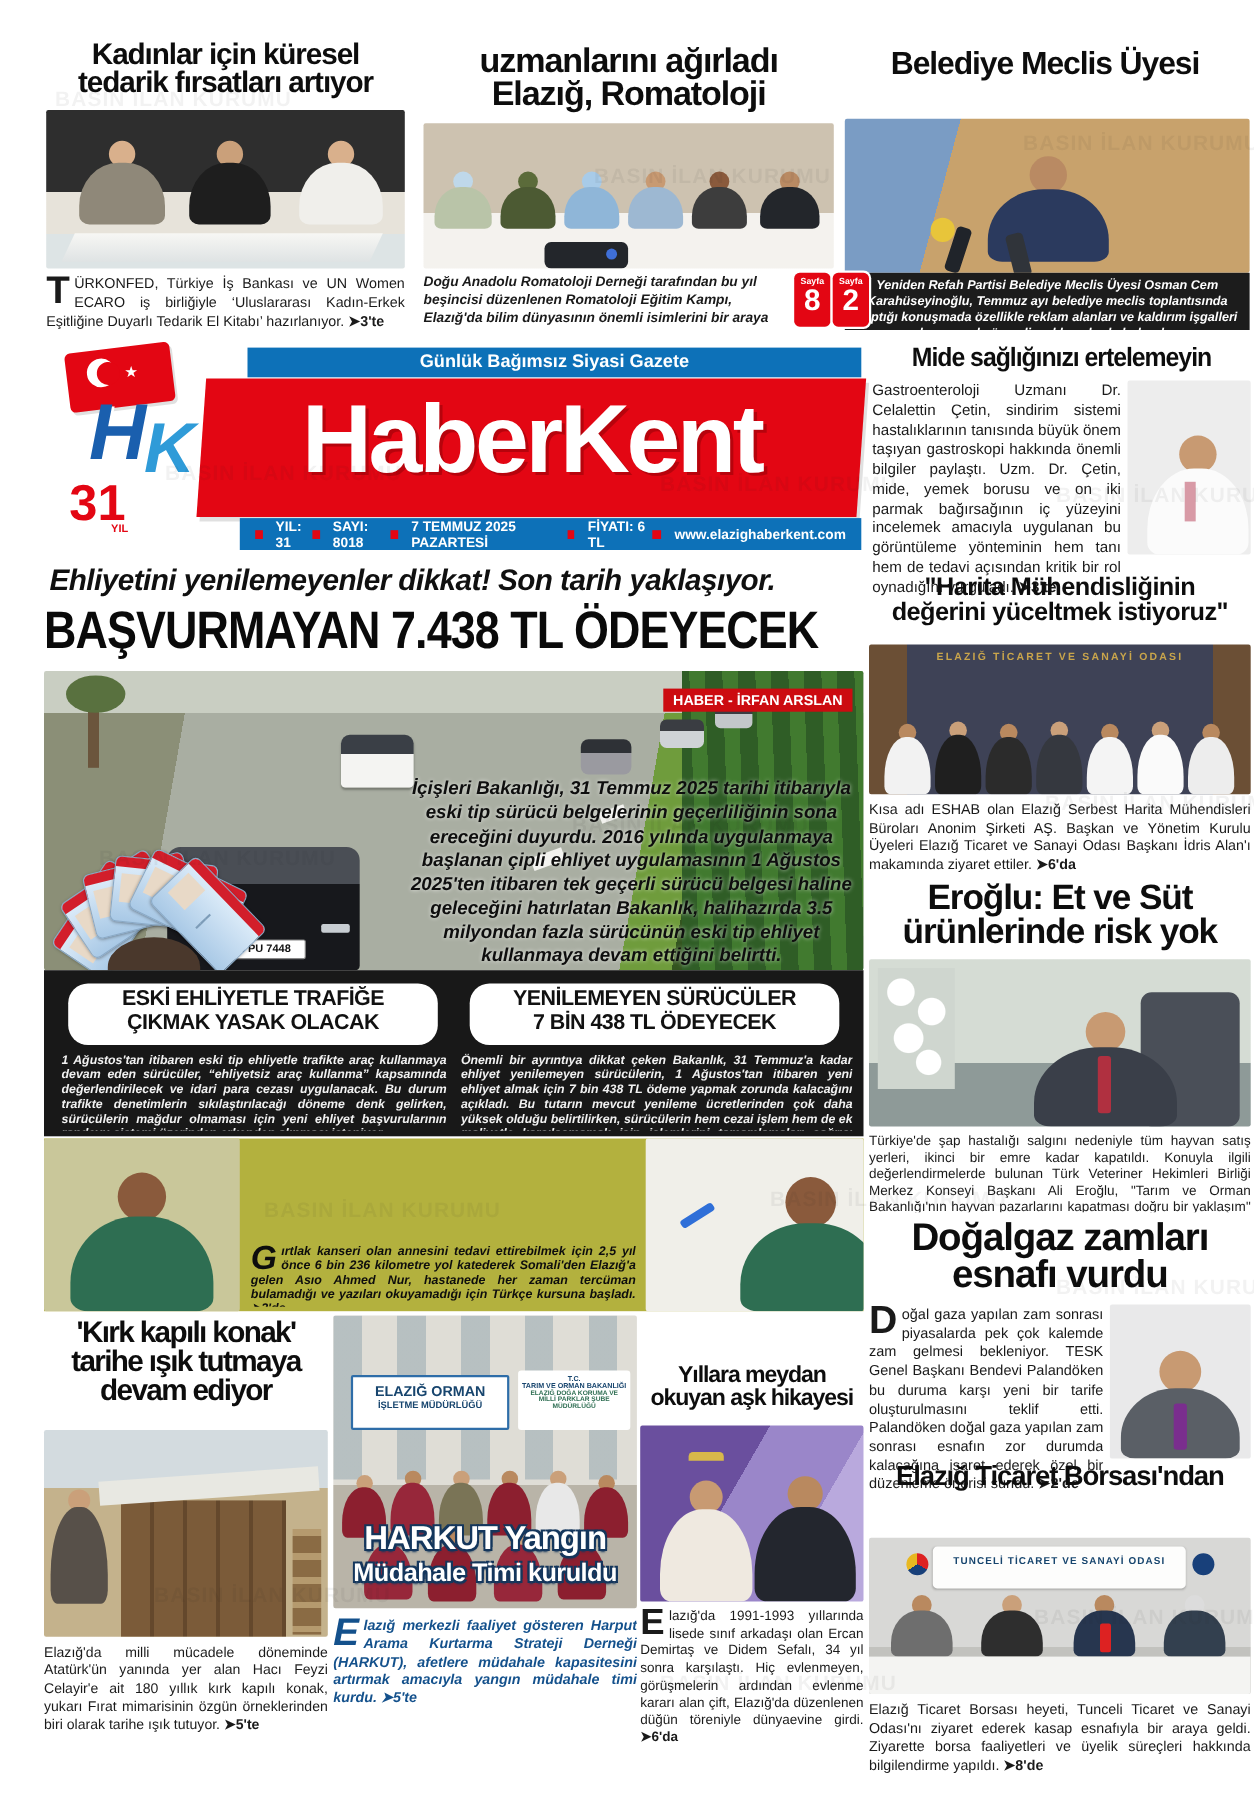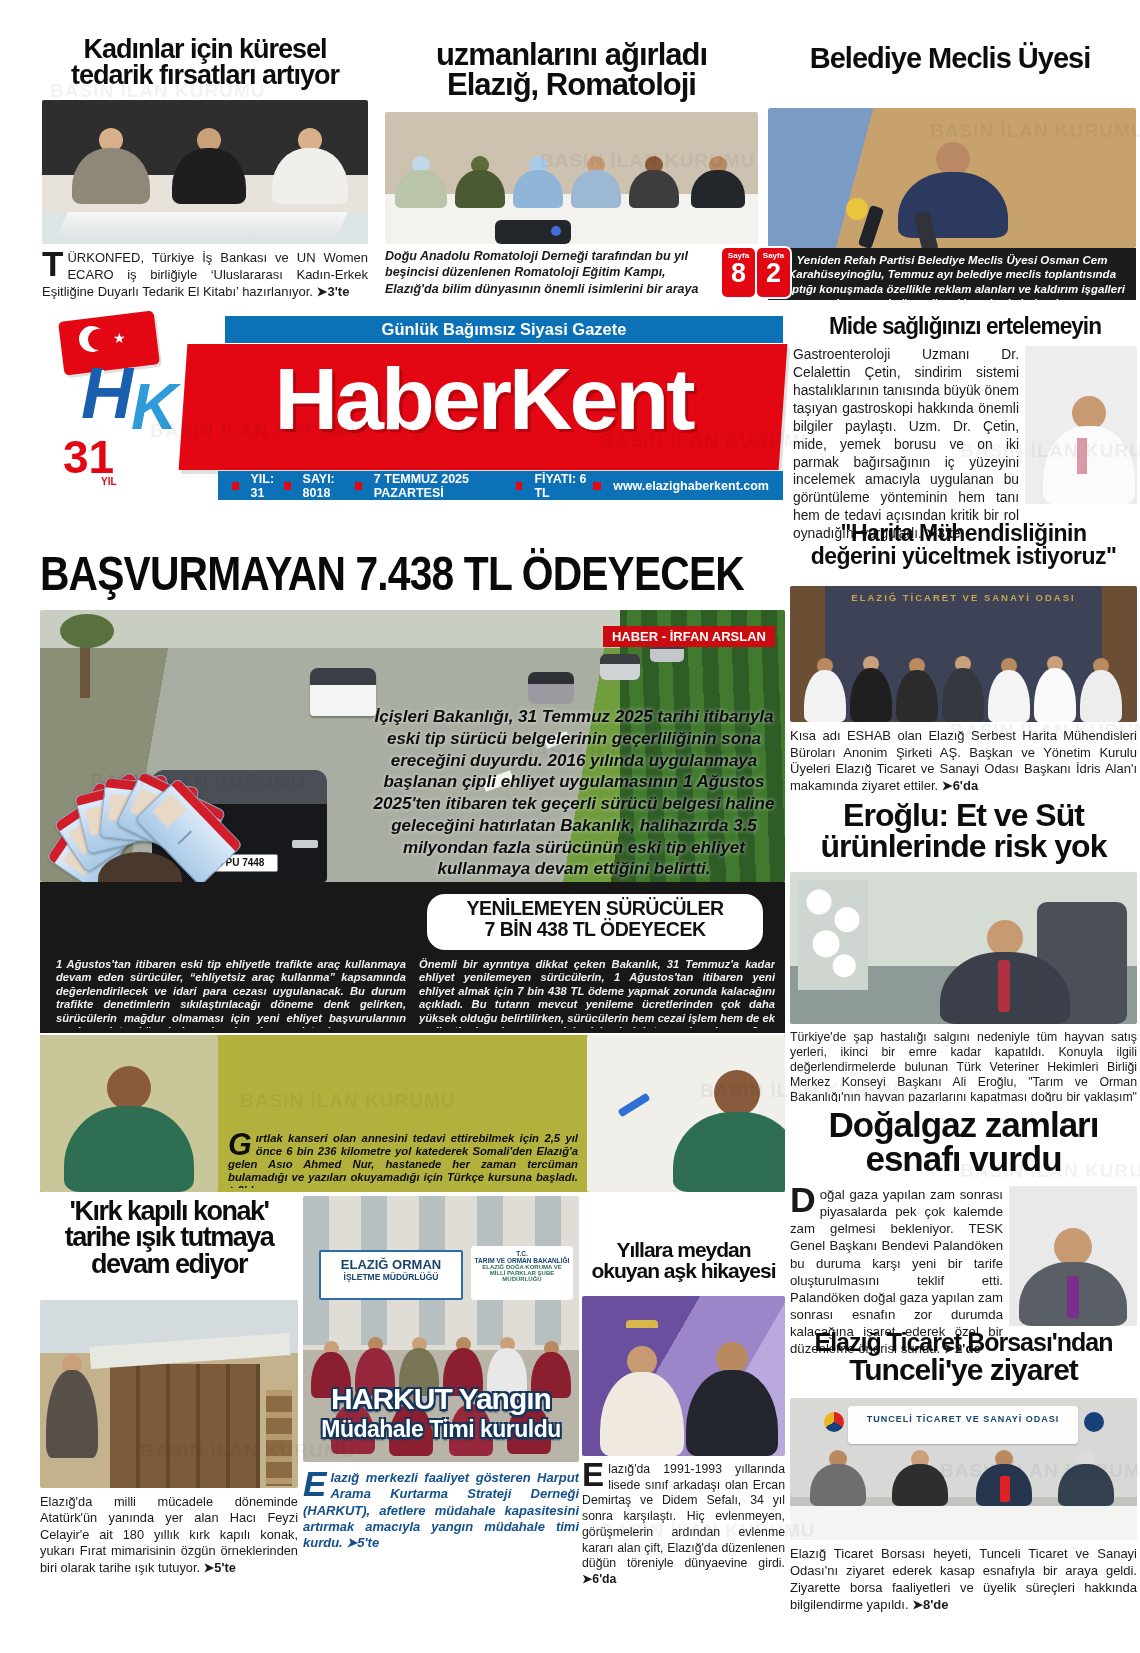--- a/index.html
+++ b/index.html
@@ -131,20 +131,21 @@
 
   <div class="abs hl center" style="left:793px;top:314px;width:344px;font-size:24px;transform:scaleX(.94);">Mide sağlığınızı ertelemeyin</div>
   <div class="abs" style="left:793px;top:346px;width:344px;height:172px;">
     <div class="photo" style="position:relative;float:right;width:112px;height:158px;margin-left:6px;background:#ededed;">
       <span class="person" style="left:18px;bottom:0;--hw:34px;--bw:92px;--bh:78px;--h:#c89a72;--b:#fbfbfb;"></span>
       <span class="abs" style="left:52px;bottom:30px;width:10px;height:36px;background:#d89aa6;"></span>
     </div>
     <p class="body-txt" style="font-size:13.8px;line-height:1.3;"><span>Gastroenteroloji Uzmanı Dr. Celalettin Çetin, sindirim sistemi hastalıklarının tanısında büyük önem taşıyan gastroskopi hakkında önemli bilgiler paylaştı. Uzm. Dr. Çetin, mide, yemek borusu ve on iki parmak bağırsağının iç yüzeyini incelemek amacıyla uygulanan bu görüntüleme yönteminin hem tanı hem de tedavi açısından kritik bir rol oynadığını vurguladı.</span> <span class="ref">➤3'te</span></p>
   </div>
 
+  <div class="abs" style="left:45px;top:512px;width:740px;font-size:27px;font-style:italic;font-weight:900;color:#101010;letter-spacing:-0.5px;">Ehliyetini yenilemeyenler dikkat! Son tarih yaklaşıyor.</div>
   <div class="abs" style="left:40px;top:546px;width:745px;font-size:48px;font-weight:900;letter-spacing:-1px;white-space:nowrap;transform:scaleX(.85);transform-origin:left;color:#0a0a0a;">BAŞVURMAYAN 7.438 TL ÖDEYECEK</div>
 
   <div class="photo" style="left:40px;top:610px;width:745px;height:272px;background:linear-gradient(#c9cec2 0 14%,transparent 14%),linear-gradient(100deg,#8b8f77 0 17%,#a9aea2 17% 72%,#6f9c3c 72% 78%,#33551f 78%);">
     <span class="abs" style="right:0;top:0;width:165px;height:100%;background:repeating-linear-gradient(88deg,#2f5d26 0 16px,#417a2f 16px 30px);"></span>
     <span class="abs" style="left:40px;top:18px;width:10px;height:70px;background:#6b553c;"></span>
     <span class="abs" style="left:20px;top:4px;width:54px;height:34px;background:#59713f;border-radius:50%;"></span>
 
     <span class="abs" style="left:270px;top:58px;width:66px;height:48px;background:linear-gradient(#3a3f46 0 36%,#f4f4f2 36%);border-radius:8px 8px 4px 4px;box-shadow:0 2px 2px rgba(0,0,0,.3);"></span>
     <span class="abs" style="left:488px;top:62px;width:46px;height:32px;background:linear-gradient(#2e3136 0 38%,#9a9aa0 38%);border-radius:7px;"></span>
     <span class="abs" style="left:560px;top:44px;width:40px;height:26px;background:linear-gradient(#3a3d42 0 40%,#cfd3d6 40%);border-radius:6px;"></span>
@@ -164,20 +165,24 @@
       <i class="card" style="left:70px;bottom:50px;transform:rotate(6deg);"></i>
       <i class="card" style="left:92px;bottom:44px;transform:rotate(26deg);"></i>
       <i class="card" style="left:110px;bottom:30px;transform:rotate(46deg);"></i>
       <i class="abs" style="left:66px;bottom:-14px;width:84px;height:54px;background:#4a382c;border-radius:50% 50% 40% 40%;"></i>
     </span>
     <span class="abs" style="right:10px;top:16px;background:#cc0b10;color:#fff;font-weight:900;font-size:13px;padding:3px 9px;">HABER - İRFAN ARSLAN</span>
     <p class="abs" style="right:6px;bottom:2px;width:410px;margin:0;font-size:17px;font-weight:bold;font-style:italic;color:#0e0e0e;line-height:1.28;text-align:center;text-shadow:0 0 4px rgba(255,255,255,.7);">İçişleri Bakanlığı, 31 Temmuz 2025 tarihi itibarıyla eski tip sürücü belgelerinin geçerliliğinin sona ereceğini duyurdu. 2016 yılında uygulanmaya başlanan çipli ehliyet uygulamasının 1 Ağustos 2025'ten itibaren tek geçerli sürücü belgesi haline geleceğini hatırlatan Bakanlık, halihazırda 3.5 milyondan fazla sürücünün eski tip ehliyet kullanmaya devam ettiğini belirtti.</p>
   </div>
 
   <div class="abs" style="left:40px;top:882px;width:745px;height:151px;background:#181818;">
+    <div class="sub-box" style="left:22px;top:12px;width:336px;height:52px;font-size:19.5px;padding-top:4px;">
+      <span class="ln" style="display:block;">ESKİ EHLİYETLE TRAFİĞE</span>
+      <span class="ln" style="display:block;">ÇIKMAK YASAK OLACAK</span>
+    </div>
     <p class="sub-body" style="left:16px;top:76px;width:350px;height:70px;">1 Ağustos'tan itibaren eski tip ehliyetle trafikte araç kullanmaya devam eden sürücüler, “ehliyetsiz araç kullanma” kapsamında değerlendirilecek ve idari para cezası uygulanacak. Bu durum trafikte denetimlerin sıkılaştırılacağı döneme denk gelirken, sürücülerin mağdur olmaması için yeni ehliyet başvurularının randevu sistemi üzerinden erkenden alınması isteniyor.</p>
     <div class="sub-box" style="left:387px;top:12px;width:336px;height:52px;font-size:19.5px;padding-top:4px;">
       <span class="ln" style="display:block;">YENİLEMEYEN SÜRÜCÜLER</span>
       <span class="ln" style="display:block;">7 BİN 438 TL ÖDEYECEK</span>
     </div>
     <p class="sub-body" style="left:379px;top:76px;width:356px;height:70px;"><span>Önemli bir ayrıntıya dikkat çeken Bakanlık, 31 Temmuz'a kadar ehliyet yenilemeyen sürücülerin, 1 Ağustos'tan itibaren yeni ehliyet almak için 7 bin 438 TL ödeme yapmak zorunda kalacağını açıkladı. Bu tutarın mevcut yenileme ücretlerinden çok daha yüksek olduğu belirtilirken, sürücülerin hem cezai işlem hem de ek maliyetle karşılaşmamak için işlemlerini tamamlamaları çağrısı yapıldı.</span> </p>
   </div>
 
   <div class="abs" style="left:40px;top:1035px;width:745px;height:157px;background:#b3b13e;"></div>
   <div class="photo" style="left:40px;top:1035px;width:178px;height:157px;background:#c9c79a;">
@@ -277,21 +282,20 @@
   <div class="abs" style="left:790px;top:1186px;width:347px;height:142px;">
     <div class="photo" style="position:relative;float:right;width:128px;height:140px;margin-left:6px;background:#e9e9ea;">
       <span class="person" style="left:10px;bottom:0;--hw:38px;--bw:108px;--bh:64px;--h:#c89a72;--b:#5a5f66;"></span>
       <span class="abs" style="left:58px;bottom:8px;width:12px;height:42px;background:#7a2e8e;border-radius:3px;"></span>
     </div>
     <p class="body-txt dropcap" style="font-size:13.2px;line-height:1.3;"><span>Doğal gaza yapılan zam sonrası piyasalarda pek çok kalemde zam gelmesi bekleniyor. TESK Genel Başkanı Bendevi Palandöken bu duruma karşı yeni bir tarife oluşturulmasını teklif etti. Palandöken doğal gaza yapılan zam sonrası esnafın zor durumda kalacağına işaret ederek özel bir düzenleme önerisi sundu.</span> <span class="ref">➤2'de</span></p>
   </div>
 
   <div class="abs hl center" style="left:790px;top:1330px;width:347px;font-size:25px;">
     <span class="ln">Elazığ Ticaret Borsası'ndan</span>
-    <span class="ln" style="font-size:30px;">Tunceli'ye ziyaret</span>
   </div>
   <div class="photo" style="left:790px;top:1398px;width:347px;height:142px;background:linear-gradient(#d8d8d6 0 70%,#c2c2be 70%);">
     <div class="abs center" style="left:58px;top:8px;width:230px;height:38px;background:#fdfdfc;border-radius:4px;box-shadow:0 1px 2px rgba(0,0,0,.2);font-size:9px;font-weight:900;color:#17456e;letter-spacing:1px;padding-top:8px;box-sizing:border-box;">TUNCELİ TİCARET VE SANAYİ ODASI</div>
     <span class="abs" style="left:34px;top:14px;width:20px;height:20px;border-radius:50%;background:conic-gradient(#d22 0 33%,#18407a 33% 66%,#e8b821 66%);"></span>
     <span class="abs" style="left:294px;top:14px;width:20px;height:20px;border-radius:50%;background:#18407a;"></span>
     <span class="person" style="left:20px;bottom:34px;--hw:18px;--bw:56px;--bh:42px;--h:#b9895f;--b:#6e6e6e;"></span>
     <span class="person" style="left:102px;bottom:34px;--hw:18px;--bw:56px;--bh:42px;--h:#caa07a;--b:#2e2e2e;"></span>
     <span class="person" style="left:186px;bottom:34px;--hw:18px;--bw:56px;--bh:42px;--h:#b9895f;--b:#27364f;"></span>
     <span class="person" style="left:268px;bottom:34px;--hw:18px;--bw:56px;--bh:42px;--h:#dcdcdc;--b:#33404f;"></span>
     <span class="abs" style="left:210px;bottom:38px;width:10px;height:26px;background:#d22;border-radius:2px;"></span>

